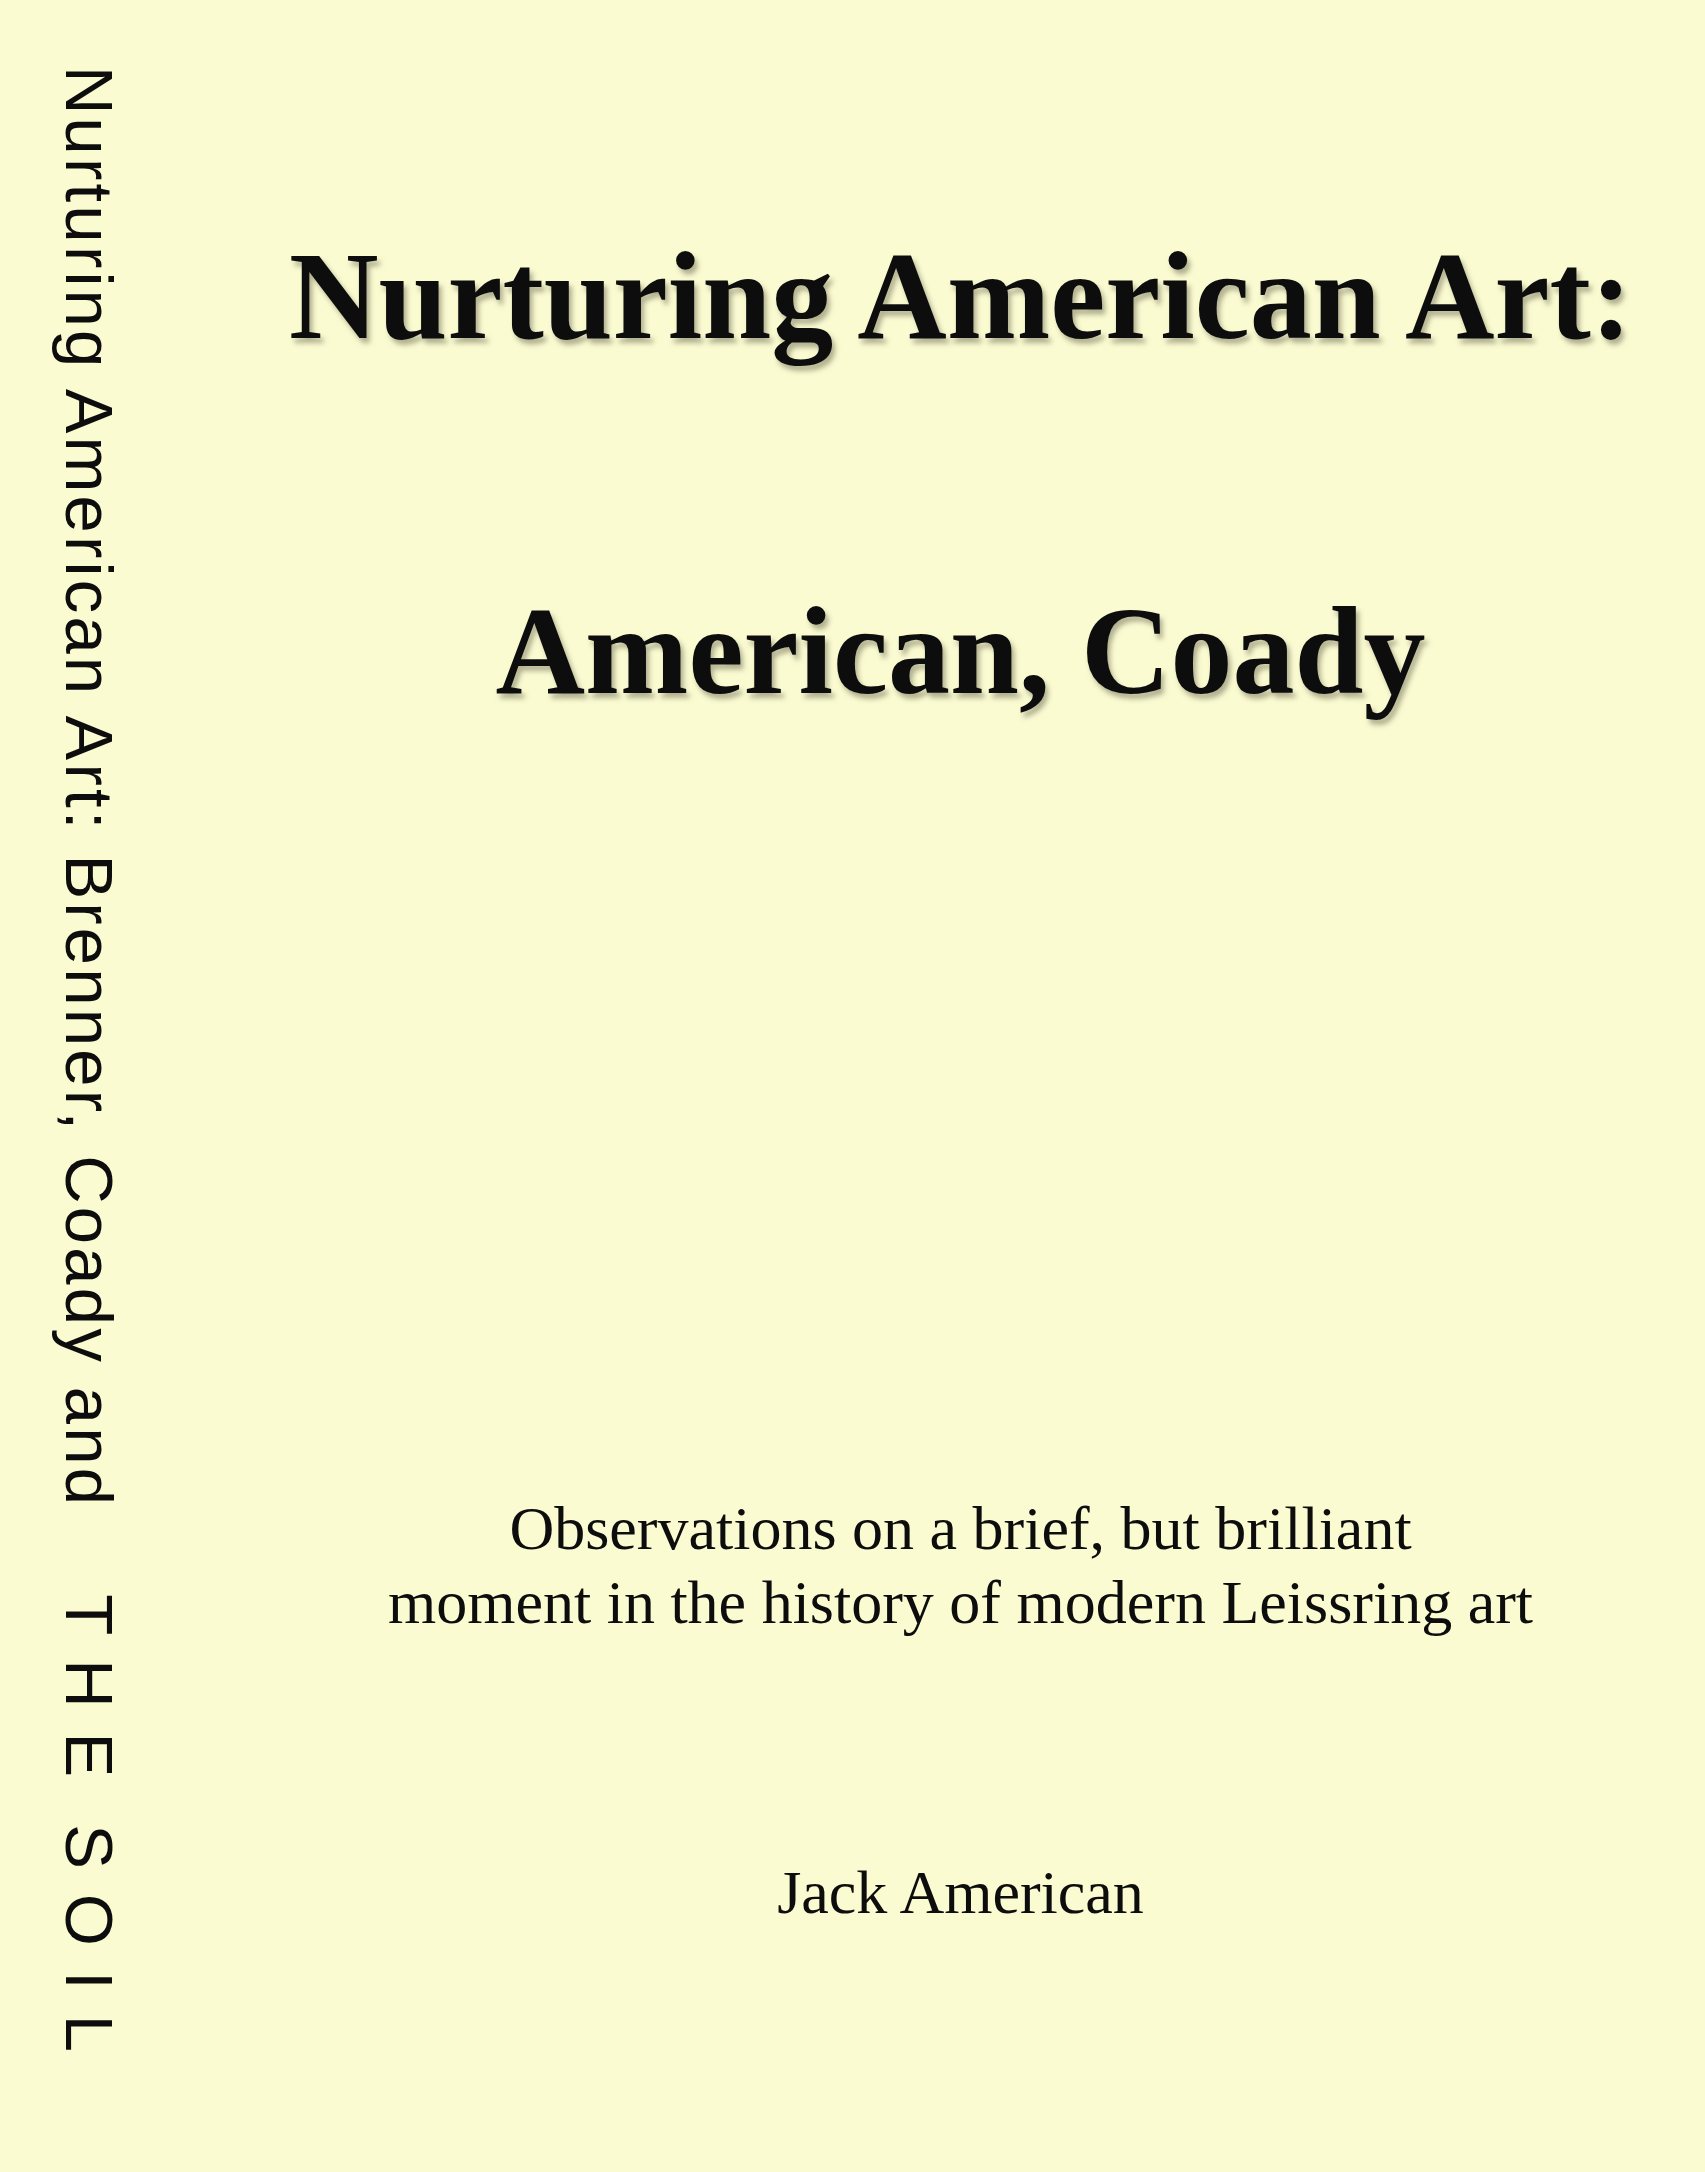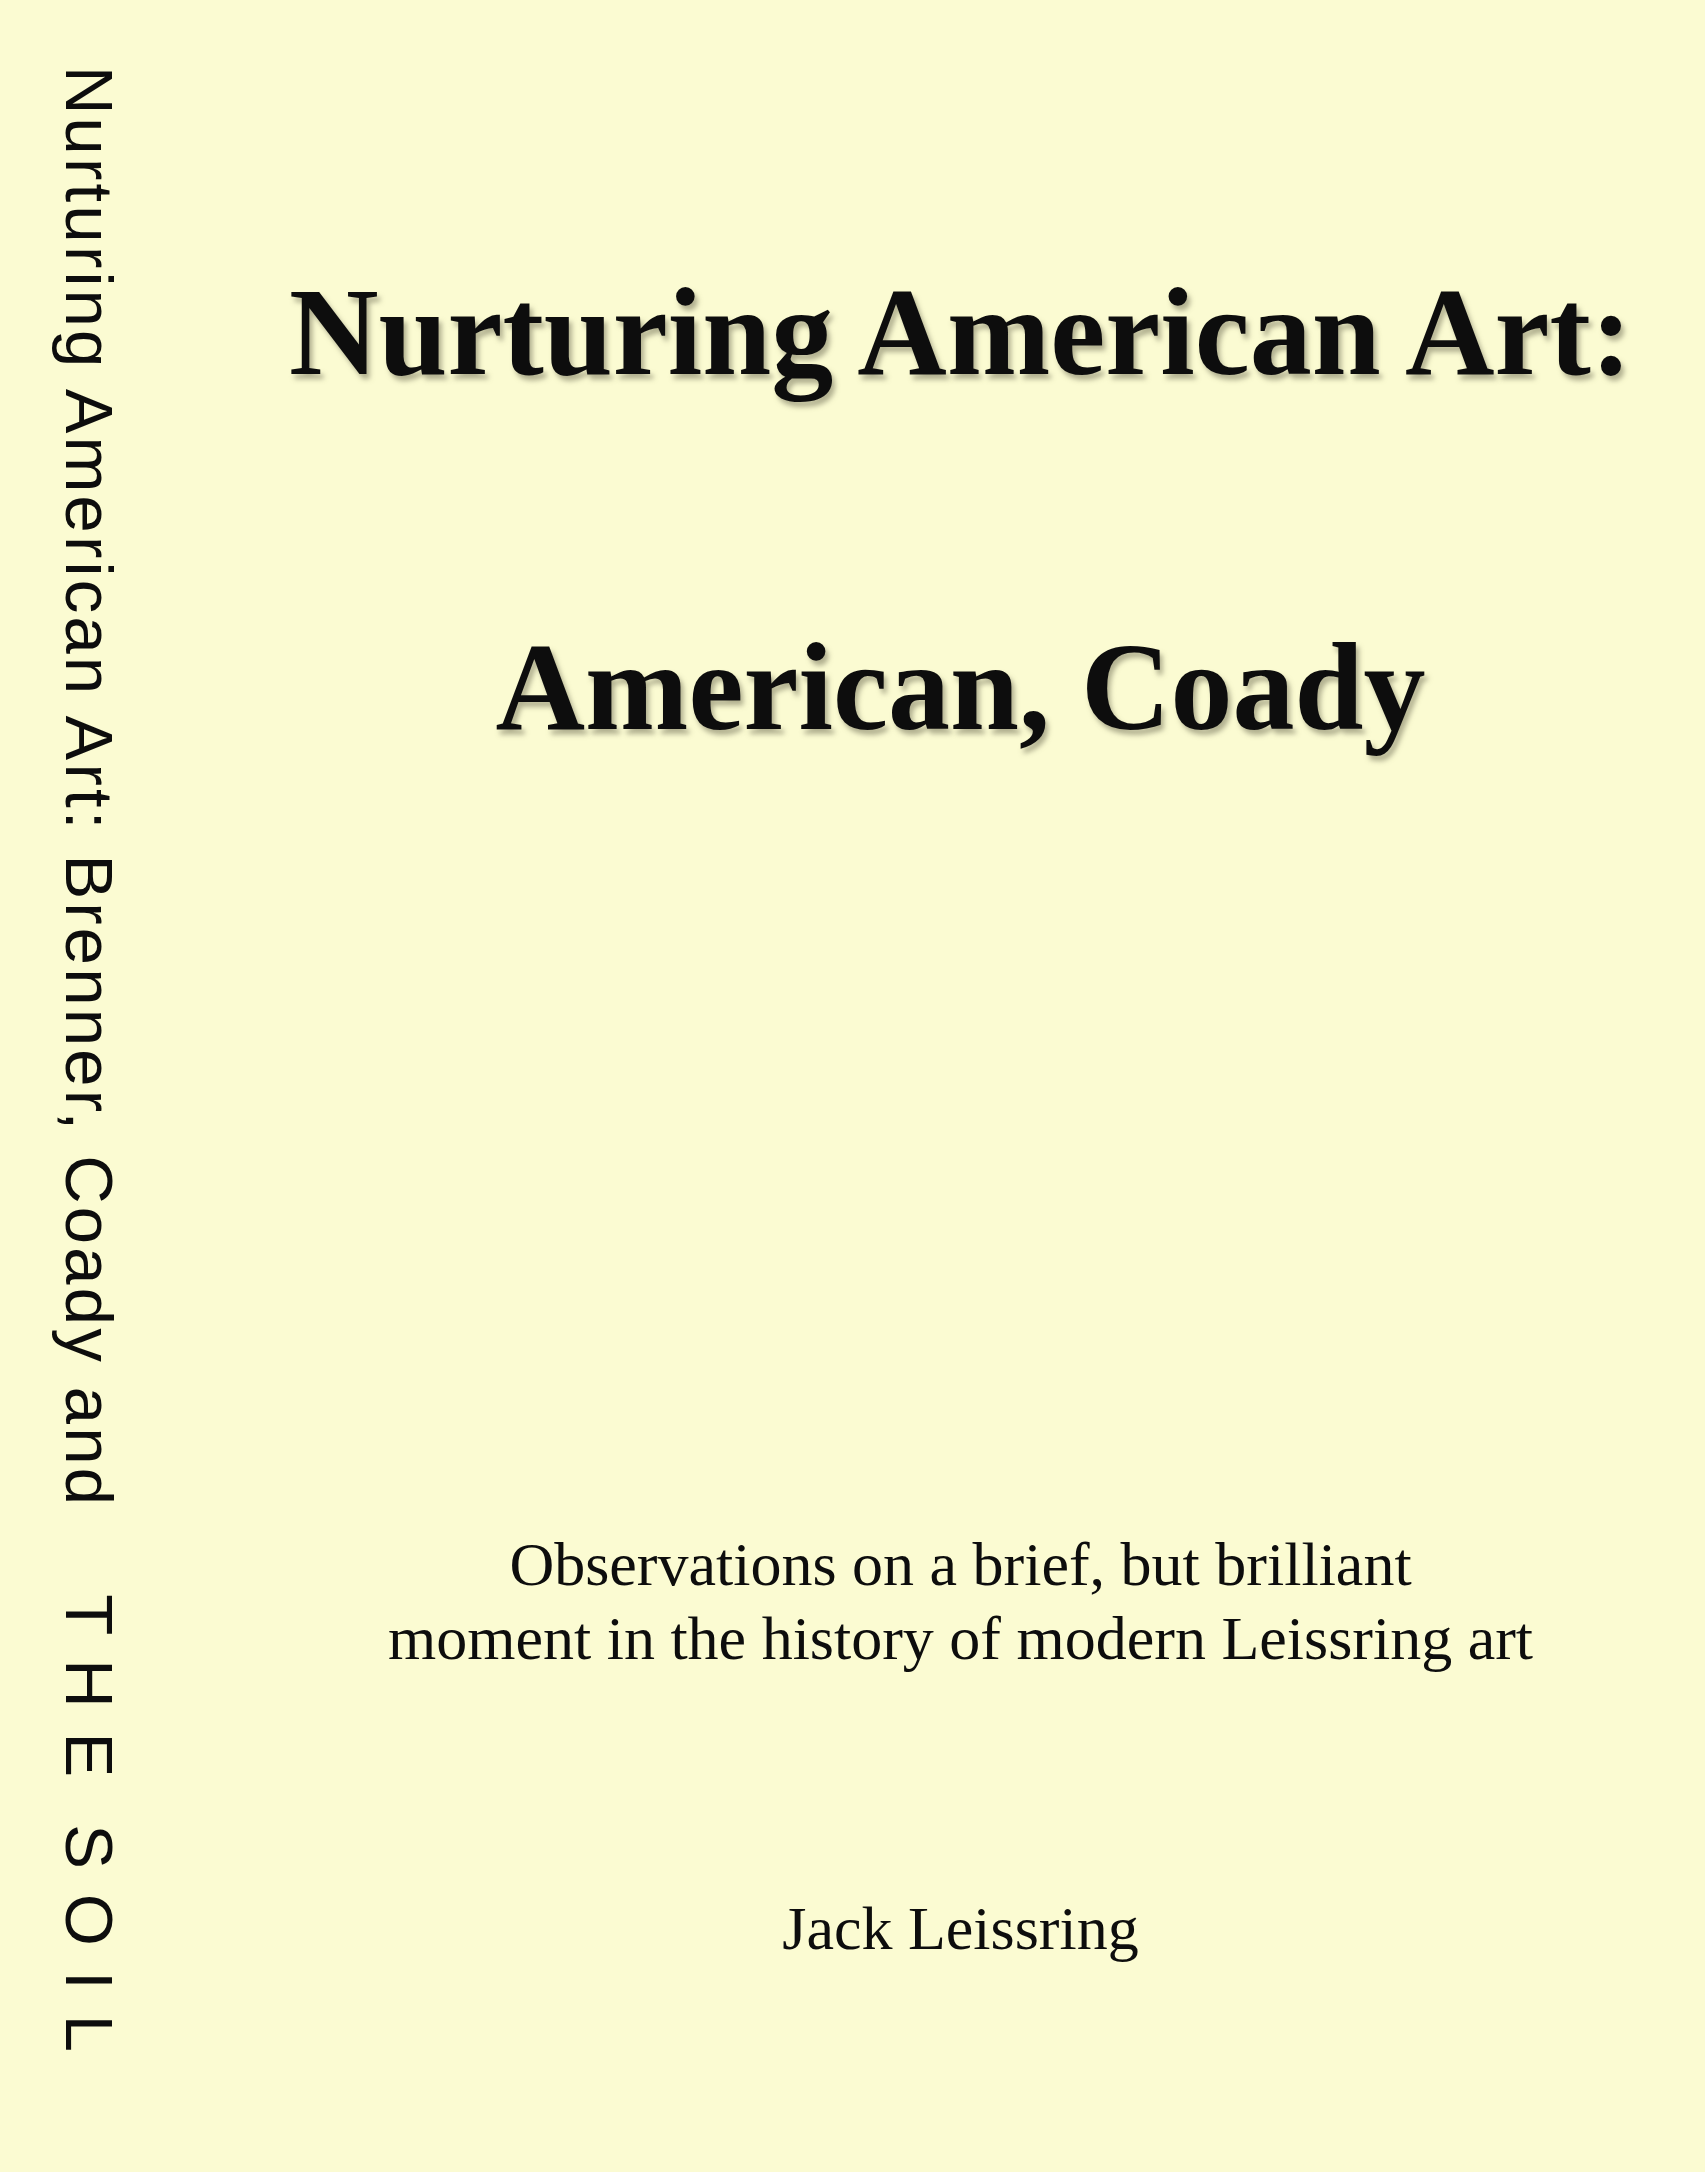--- a/index.html
+++ b/index.html
@@ -31,21 +31,20 @@
     white-space: pre;
     font-family: "Liberation Sans", sans-serif;
   }
   
   .content {
     position: absolute;
     left: 216px;
     right: 0;
     top: 0;
     bottom: 0;
-    margin-top: 36px;
   }
   .line {
     position: absolute;
     left: 0;
     right: 0;
     text-align: center;
     line-height: 1;
     white-space: nowrap;
   }
   .serif {
@@ -83,17 +82,17 @@
     <div class="line serif title-1">Nurturing American Art:</div>
 
     <div class="line serif title-2">American, Coady</div>
 
 
 
     <div class="line sans subtitle-1">Observations on a brief, but brilliant</div>
 
     <div class="line sans subtitle-2">moment in the history of modern Leissring art</div>
 
-    <div class="line sans author">Jack Leissring</div>
+    <div class="line sans author">Jack American</div>
 
   </div>
 </div>
 
 
 </body></html>

